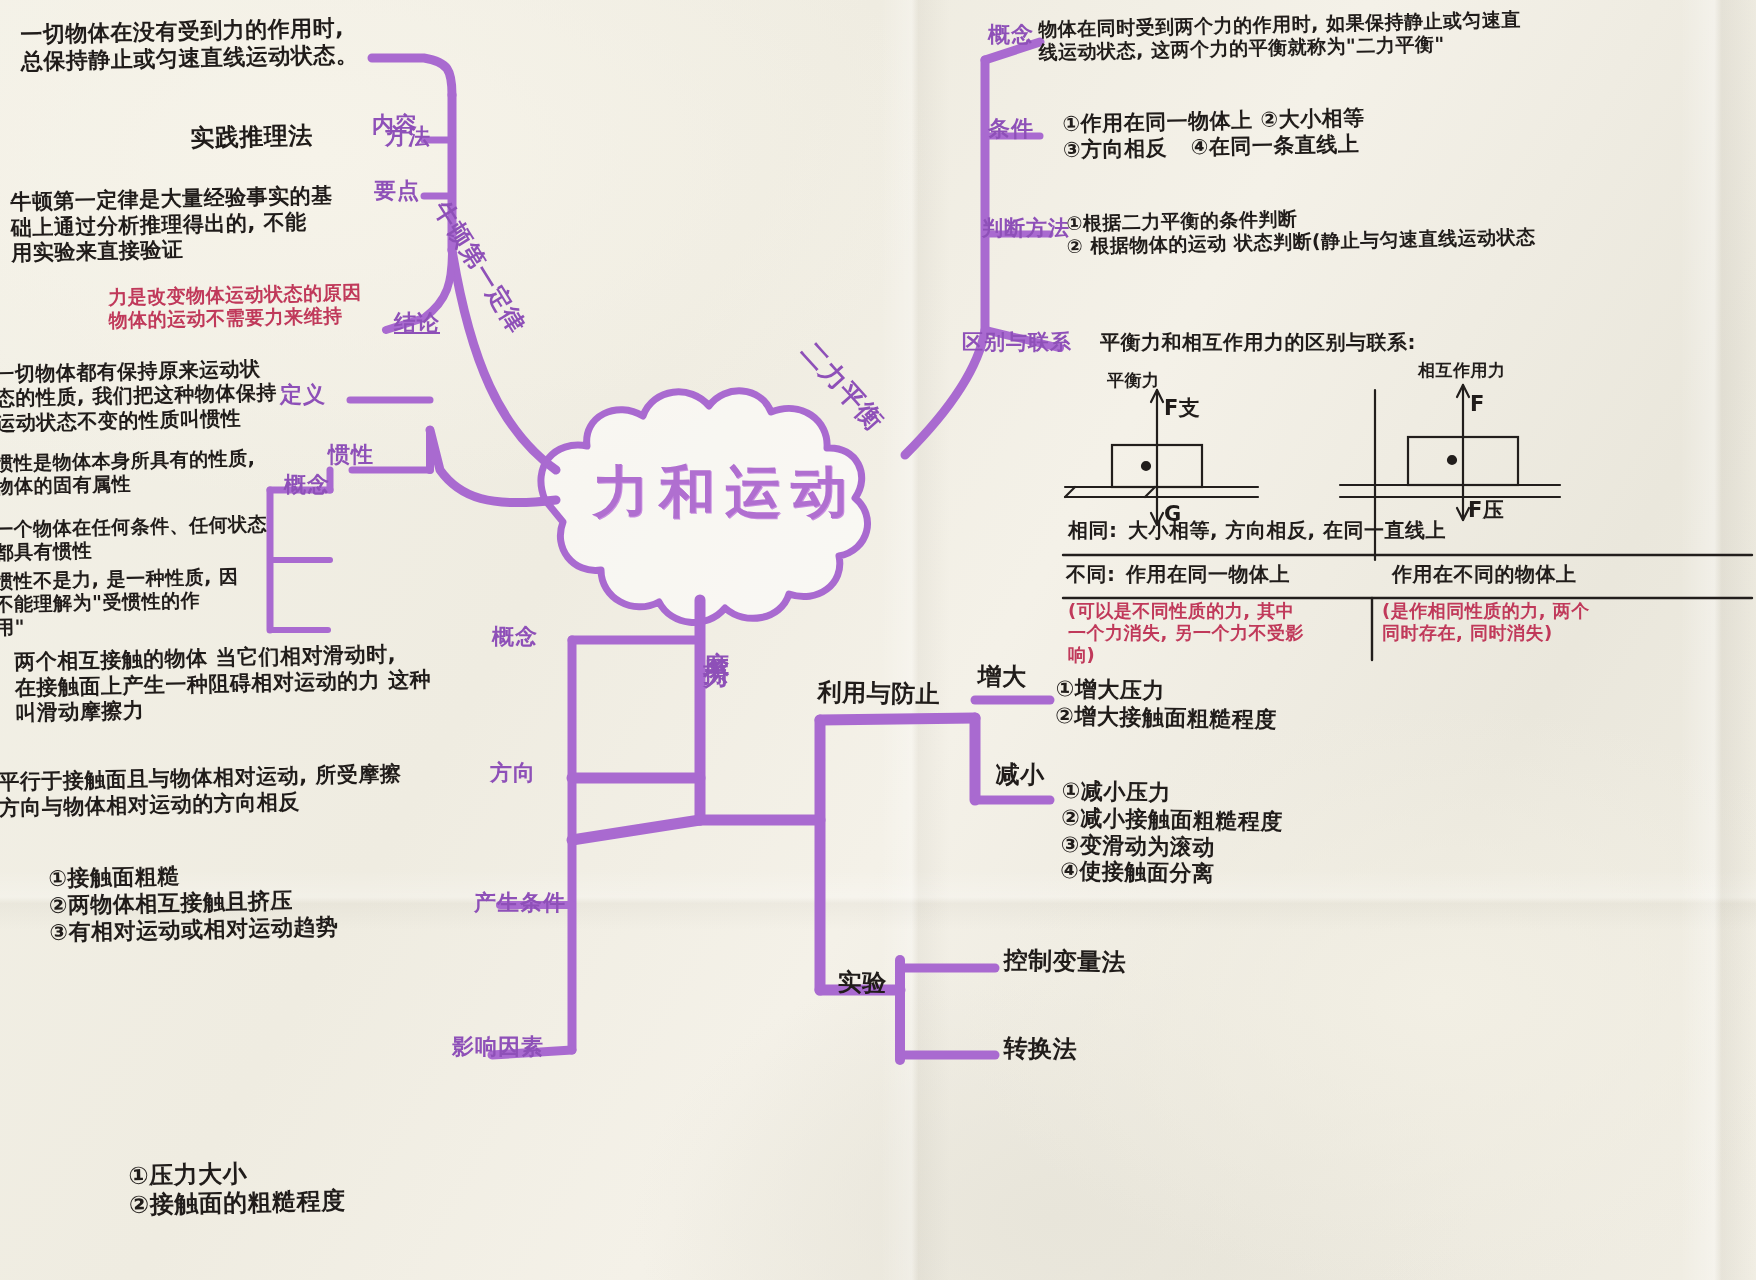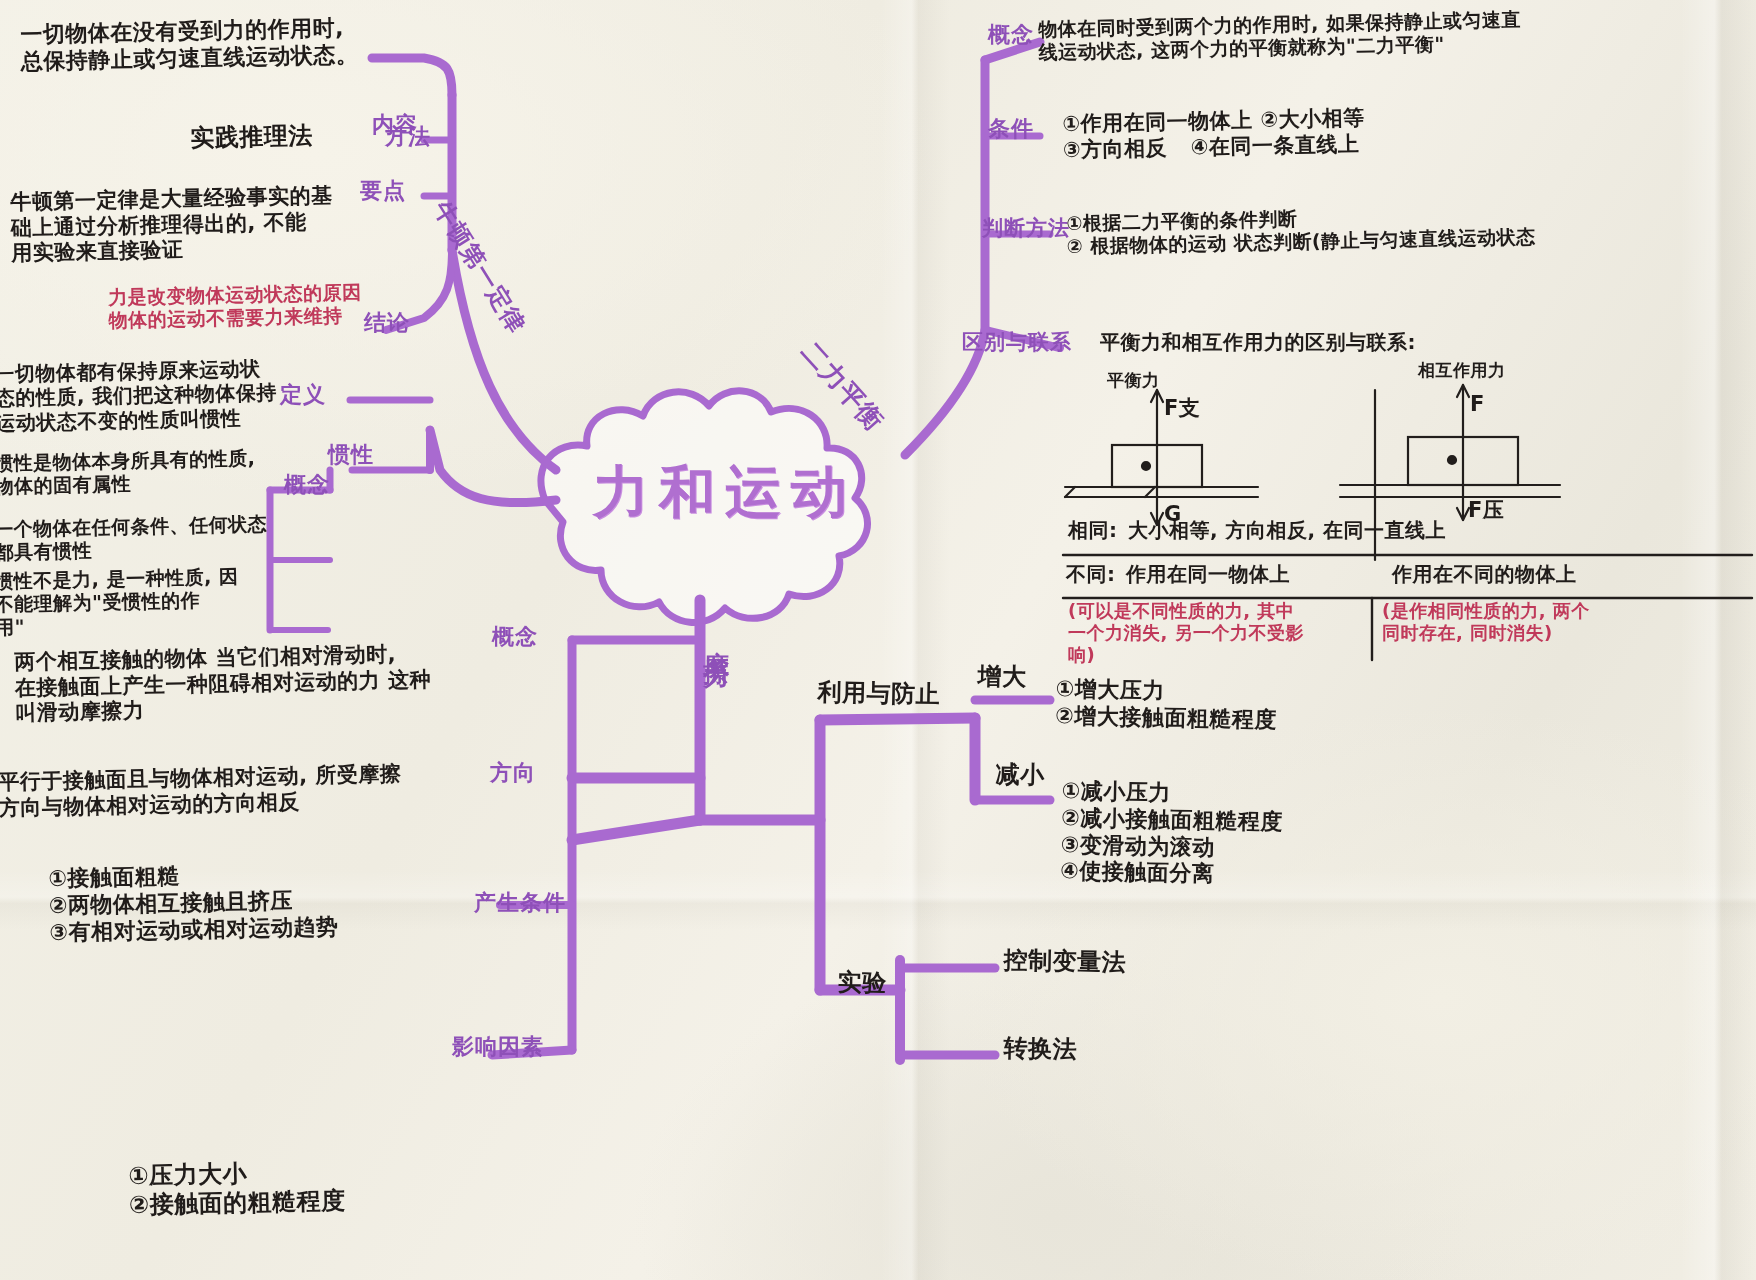--- a/index.html
+++ b/index.html
@@ -106,25 +106,25 @@
 <div class="node ink t22 sk" style="left:20px;top:22px;">一切物体在没有受到力的作用时,
 总保持静止或匀速直线运动状态。</div>
 <div class="node purp t22" style="left:372px;top:112px;">内容</div>
 
 <div class="node ink t24 sk" style="left:190px;top:124px;">实践推理法</div>
 <div class="node purp t22" style="left:385px;top:124px;">方法</div>
 
 <div class="node ink t21 sk" style="left:10px;top:190px;">牛顿第一定律是大量经验事实的基
 础上通过分析推理得出的, 不能
 用实验来直接验证</div>
-<div class="node purp t22" style="left:360px;top:178px;">要点</div>
+<div class="node purp t22" style="left:374px;top:178px;">要点</div>
 
 <div class="node red t19 sk" style="left:108px;top:286px;">力是改变物体运动状态的原因
 物体的运动不需要力来维持</div>
-<div class="node purp t22" style="left:364px;top:310px;">结论</div>
+<div class="node purp t22" style="left:394px;top:310px;text-decoration:underline;">结论</div>
 
 <div class="node purp t24" style="left:452px;top:196px;transform:rotate(58deg);transform-origin:left top;">牛顿第一定律</div>
 
 <div class="node ink t20 sk" style="left:-6px;top:362px;">一切物体都有保持原来运动状
 态的性质, 我们把这种物体保持
 运动状态不变的性质叫惯性</div>
 <div class="node purp t22" style="left:280px;top:382px;">定义</div>
 
 <div class="node ink t19 sk" style="left:-6px;top:452px;">惯性是物体本身所具有的性质,
 物体的固有属性</div>

